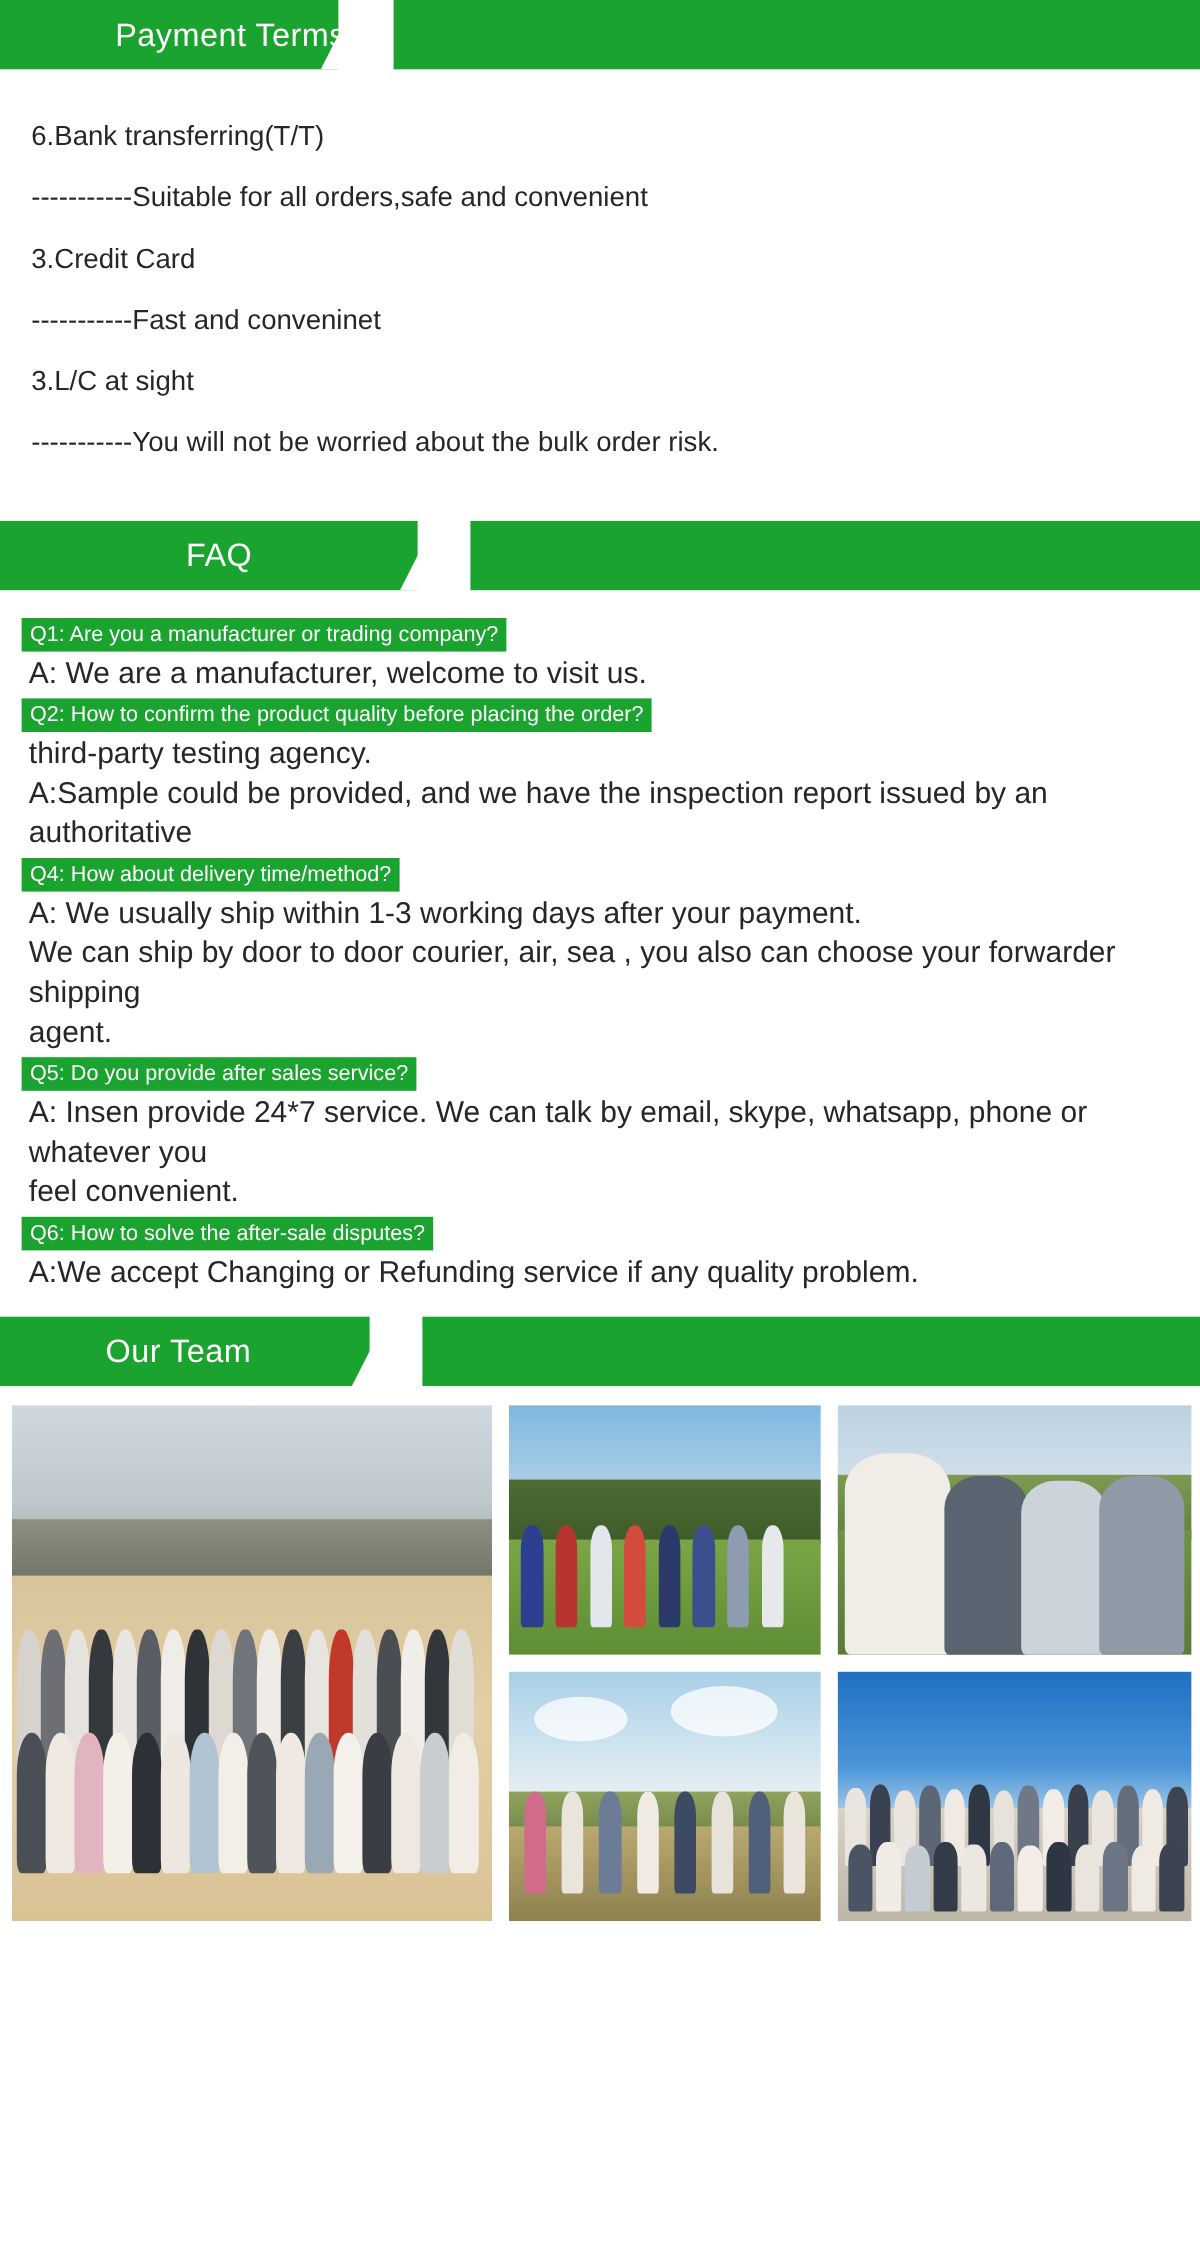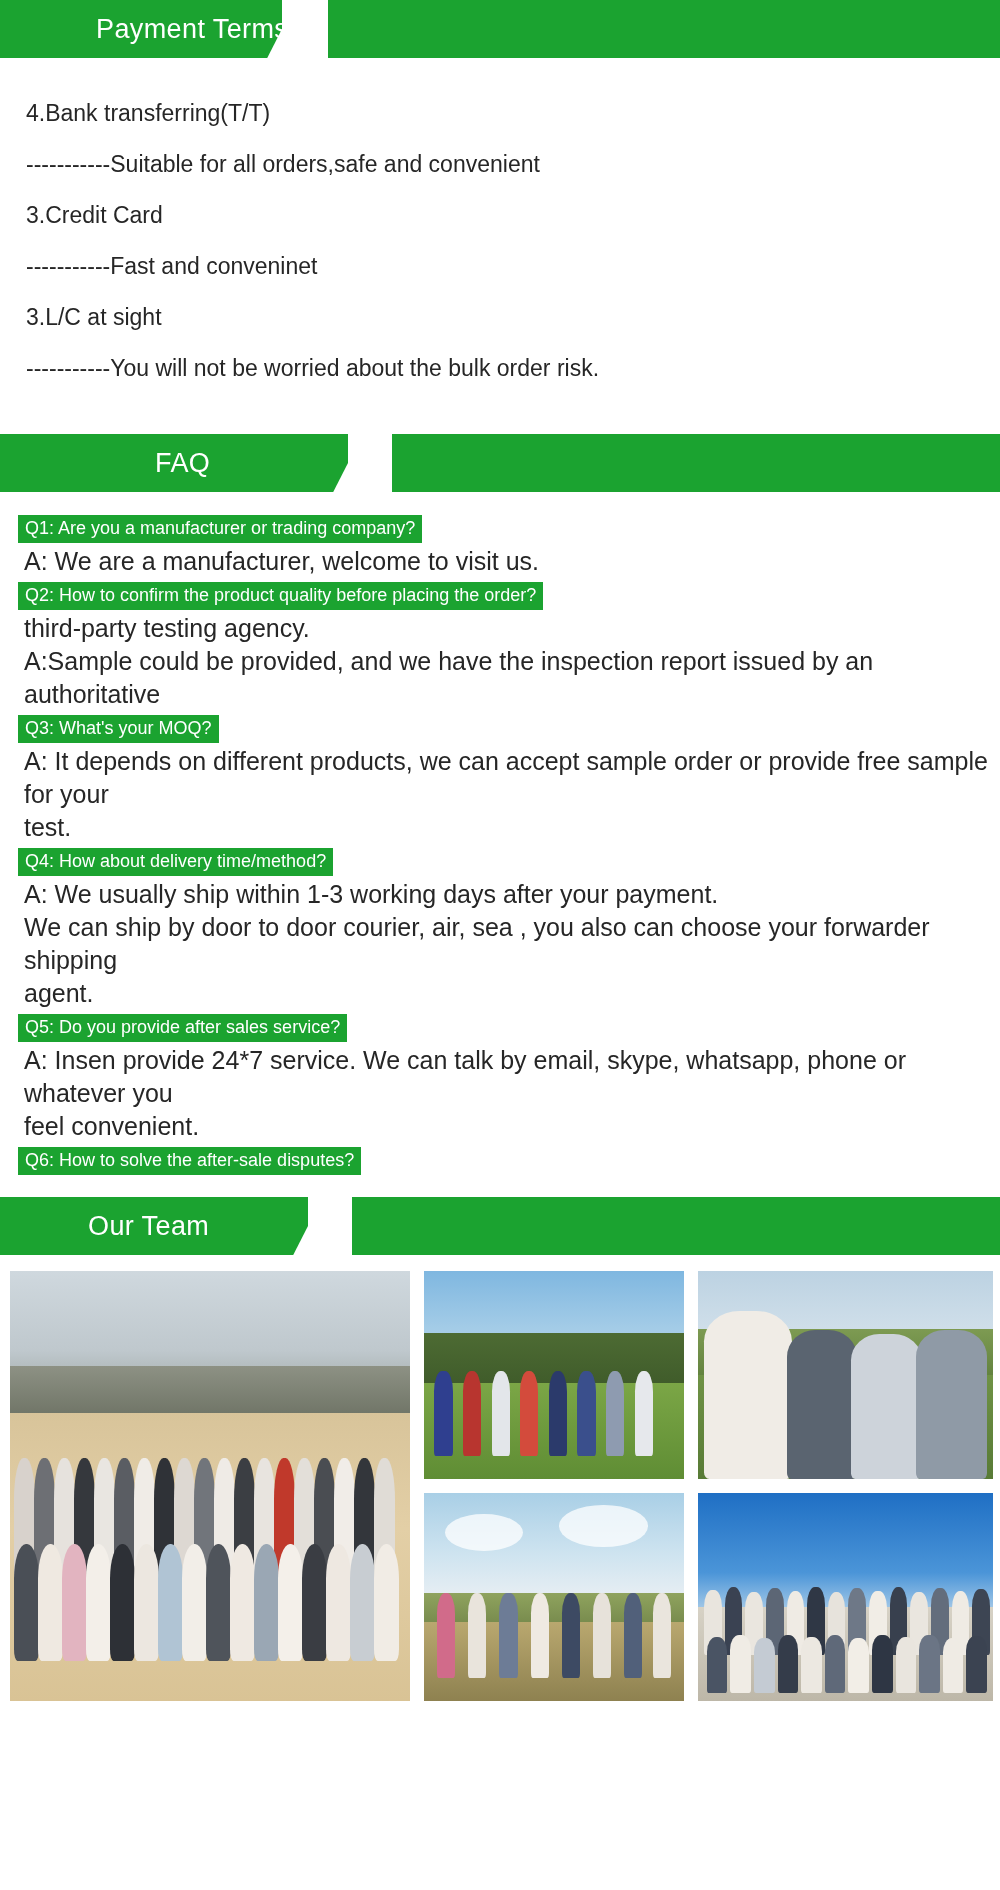--- a/index.html
+++ b/index.html
@@ -187,21 +187,21 @@
 
   <div class="banner">
     <div class="bar-left" style="width:282px;"></div>
     <div class="slash" style="left:282px;"></div>
     <div class="slash" style="left:310px;"></div>
     <div class="bar-right" style="width:672px;"></div>
     <div class="banner-title" style="left:96px;">Payment Terms</div>
   </div>
 
   <div class="payment-block">
-    <div class="payment-line">4.Bank transferring(T/T)</div>
+    <div class="payment-line">6.Bank transferring(T/T)</div>
     <div class="payment-line">-----------Suitable for all orders,safe and convenient</div>
     <div class="payment-line">3.Credit Card</div>
     <div class="payment-line">-----------Fast and conveninet</div>
     <div class="payment-line">3.L/C at sight</div>
     <div class="payment-line">-----------You will not be worried about the bulk order risk.</div>
   </div>
 
   <div class="banner" style="margin-top:40px;">
     <div class="bar-left" style="width:348px;"></div>
     <div class="slash" style="left:348px;"></div>
@@ -220,47 +220,43 @@
     </div>
 
     <div>
       <div class="faq-q">Q2: How to confirm the product quality before placing the order?</div>
       <div class="faq-a">
         <span class="cont">third-party testing agency.</span>
         <span class="cont">A:Sample could be provided, and we have the inspection report issued by an authoritative</span>
       </div>
     </div>
 
-    <div>
-      <div class="faq-q">Q3: What's your MOQ?</div>
-      <div class="faq-a">
-        <span class="cont">A: It depends on different products, we can accept sample order or provide free sample for your</span>
-        <span class="cont">test.</span>
-      </div>
-    </div>
 
     <div>
       <div class="faq-q">Q4: How about delivery time/method?</div>
       <div class="faq-a">
         <span class="cont">A: We usually ship within 1-3 working days after your payment.</span>
         <span class="cont">We can ship by door to door courier, air, sea , you also can choose your forwarder shipping</span>
         <span class="cont">agent.</span>
       </div>
     </div>
 
     <div>
       <div class="faq-q">Q5: Do you provide after sales service?</div>
       <div class="faq-a">
         <span class="cont">A: Insen provide 24*7 service. We can talk by email, skype, whatsapp, phone or whatever you</span>
         <span class="cont">feel convenient.</span>
       </div>
     </div>
 
     <div>
       <div class="faq-q">Q6: How to solve the after-sale disputes?</div>
+      <div class="faq-a">
+        <span class="cont">A:We accept Changing or Refunding service if any quality problem.</span>
+      </div>
     </div>
 
   </div>
 
   <div class="banner" style="margin-top:20px;">
     <div class="bar-left" style="width:308px;"></div>
     <div class="slash" style="left:308px;"></div>
     <div class="slash" style="left:336px;"></div>
     <div class="bar-right" style="width:648px;"></div>
     <div class="banner-title" style="left:88px;">Our Team</div>

